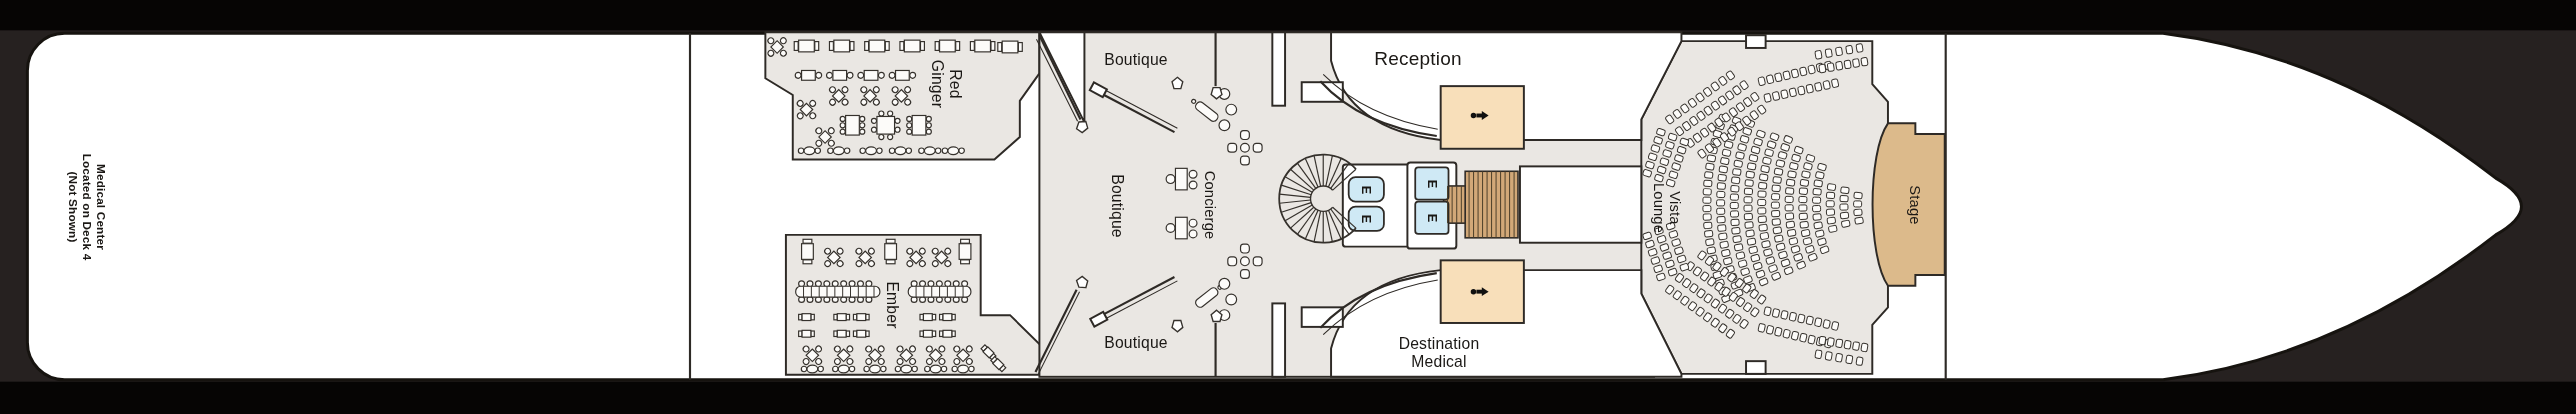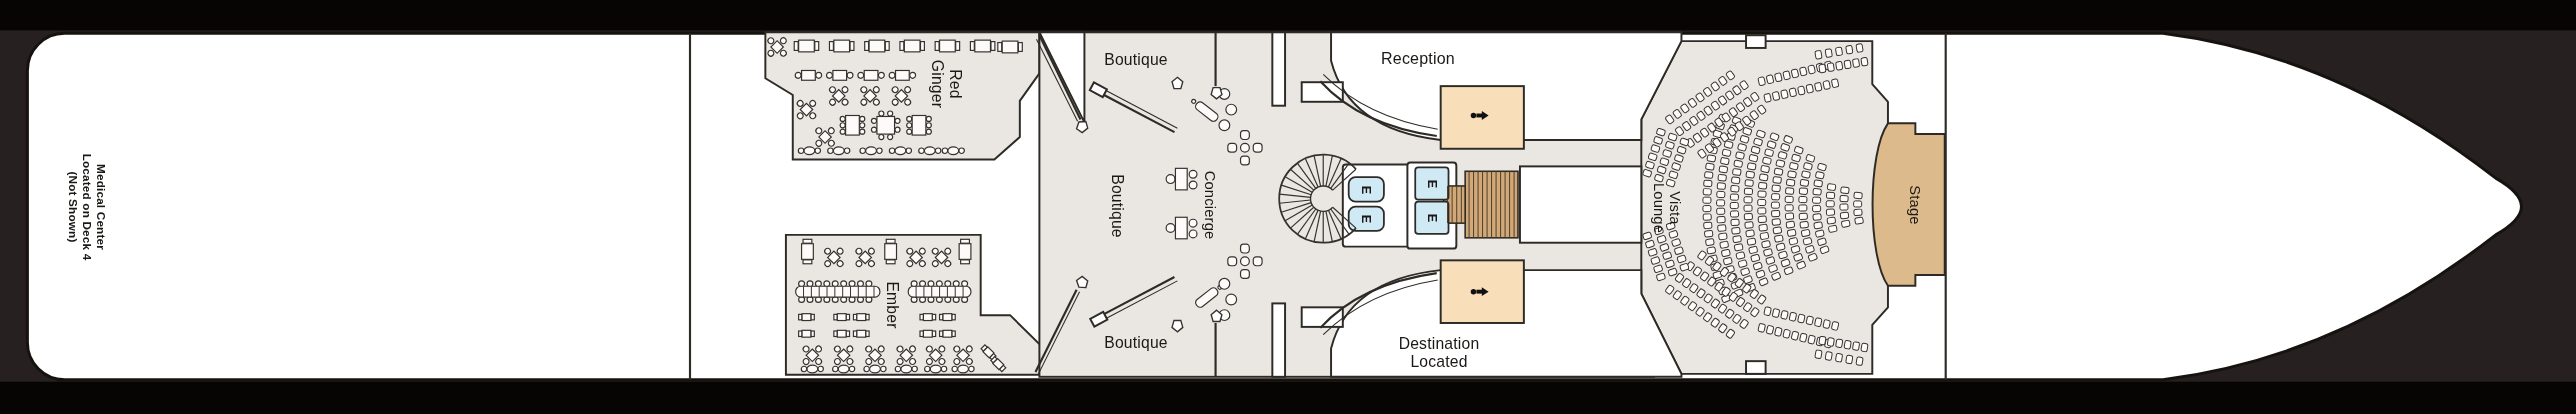--- a/index.html
+++ b/index.html
@@ -14,21 +14,21 @@
   .white{fill:var(--hull);stroke:var(--outline);stroke-width:2;}
   .peach{fill:var(--peach);stroke:var(--outline);stroke-width:2;}
   .tan{fill:var(--stage);stroke:var(--outline);stroke-width:2;}
   .stair{fill:var(--stair);stroke:var(--outline);stroke-width:1.6;}
   .blue{fill:var(--elev);stroke:var(--outline);stroke-width:1.8;}
   .wall{stroke:var(--outline);stroke-width:2.2;fill:none;}
   .wallthin{stroke:var(--outline);stroke-width:1.1;fill:none;}
   .lbl{position:absolute;transform:translate(-50%,-50%);white-space:pre-line;
        text-align:center;color:#1b1815;font-size:15.7px;line-height:1.12;letter-spacing:0.2px;}
   .rot{transform:translate(-50%,-50%) rotate(90deg);}
-  .sz17{font-size:16px;} .sz15{font-size:14.7px;}
+  .sz17{font-size:19px;} .sz15{font-size:14.7px;}
   .medical{font-size:11.7px;font-weight:700;line-height:1.2;}
   .elv{position:absolute;transform:translate(-50%,-50%) rotate(90deg);
        font-size:12.7px;font-weight:700;color:#1b1815;}
 </style>
 </head>
 <body>
 
 <div class="scene">
   <svg id="plan" width="2576" height="414" viewBox="0 0 2632 423">
 
@@ -960,21 +960,21 @@
 Located on Deck 4
 (Not Shown)</div>
   <div class="lbl rot" style="left:946px;top:84px;">Red
 Ginger</div>
   <div class="lbl" style="left:1136px;top:60px;">Boutique</div>
   <div class="lbl sz17" style="left:1418px;top:59px;">Reception</div>
   <div class="lbl rot" style="left:1117px;top:206px;">Boutique</div>
   <div class="lbl rot sz15" style="left:1210px;top:205px;">Concierge</div>
   <div class="lbl" style="left:1136px;top:343px;">Boutique</div>
   <div class="lbl" style="left:1439px;top:353px;">Destination
-Located</div>
+Medical</div>
   <div class="lbl rot" style="left:892px;top:305px;">Ember</div>
   <div class="lbl rot sz15" style="left:1667px;top:208px;">Vista
 Lounge</div>
   <div class="lbl rot sz15" style="left:1915px;top:205px;">Stage</div>
   <div class="elv" style="left:1366px;top:190px;">E</div>
   <div class="elv" style="left:1366px;top:219px;">E</div>
   <div class="elv" style="left:1432px;top:184px;">E</div>
   <div class="elv" style="left:1432px;top:218px;">E</div>
 </div>
 

